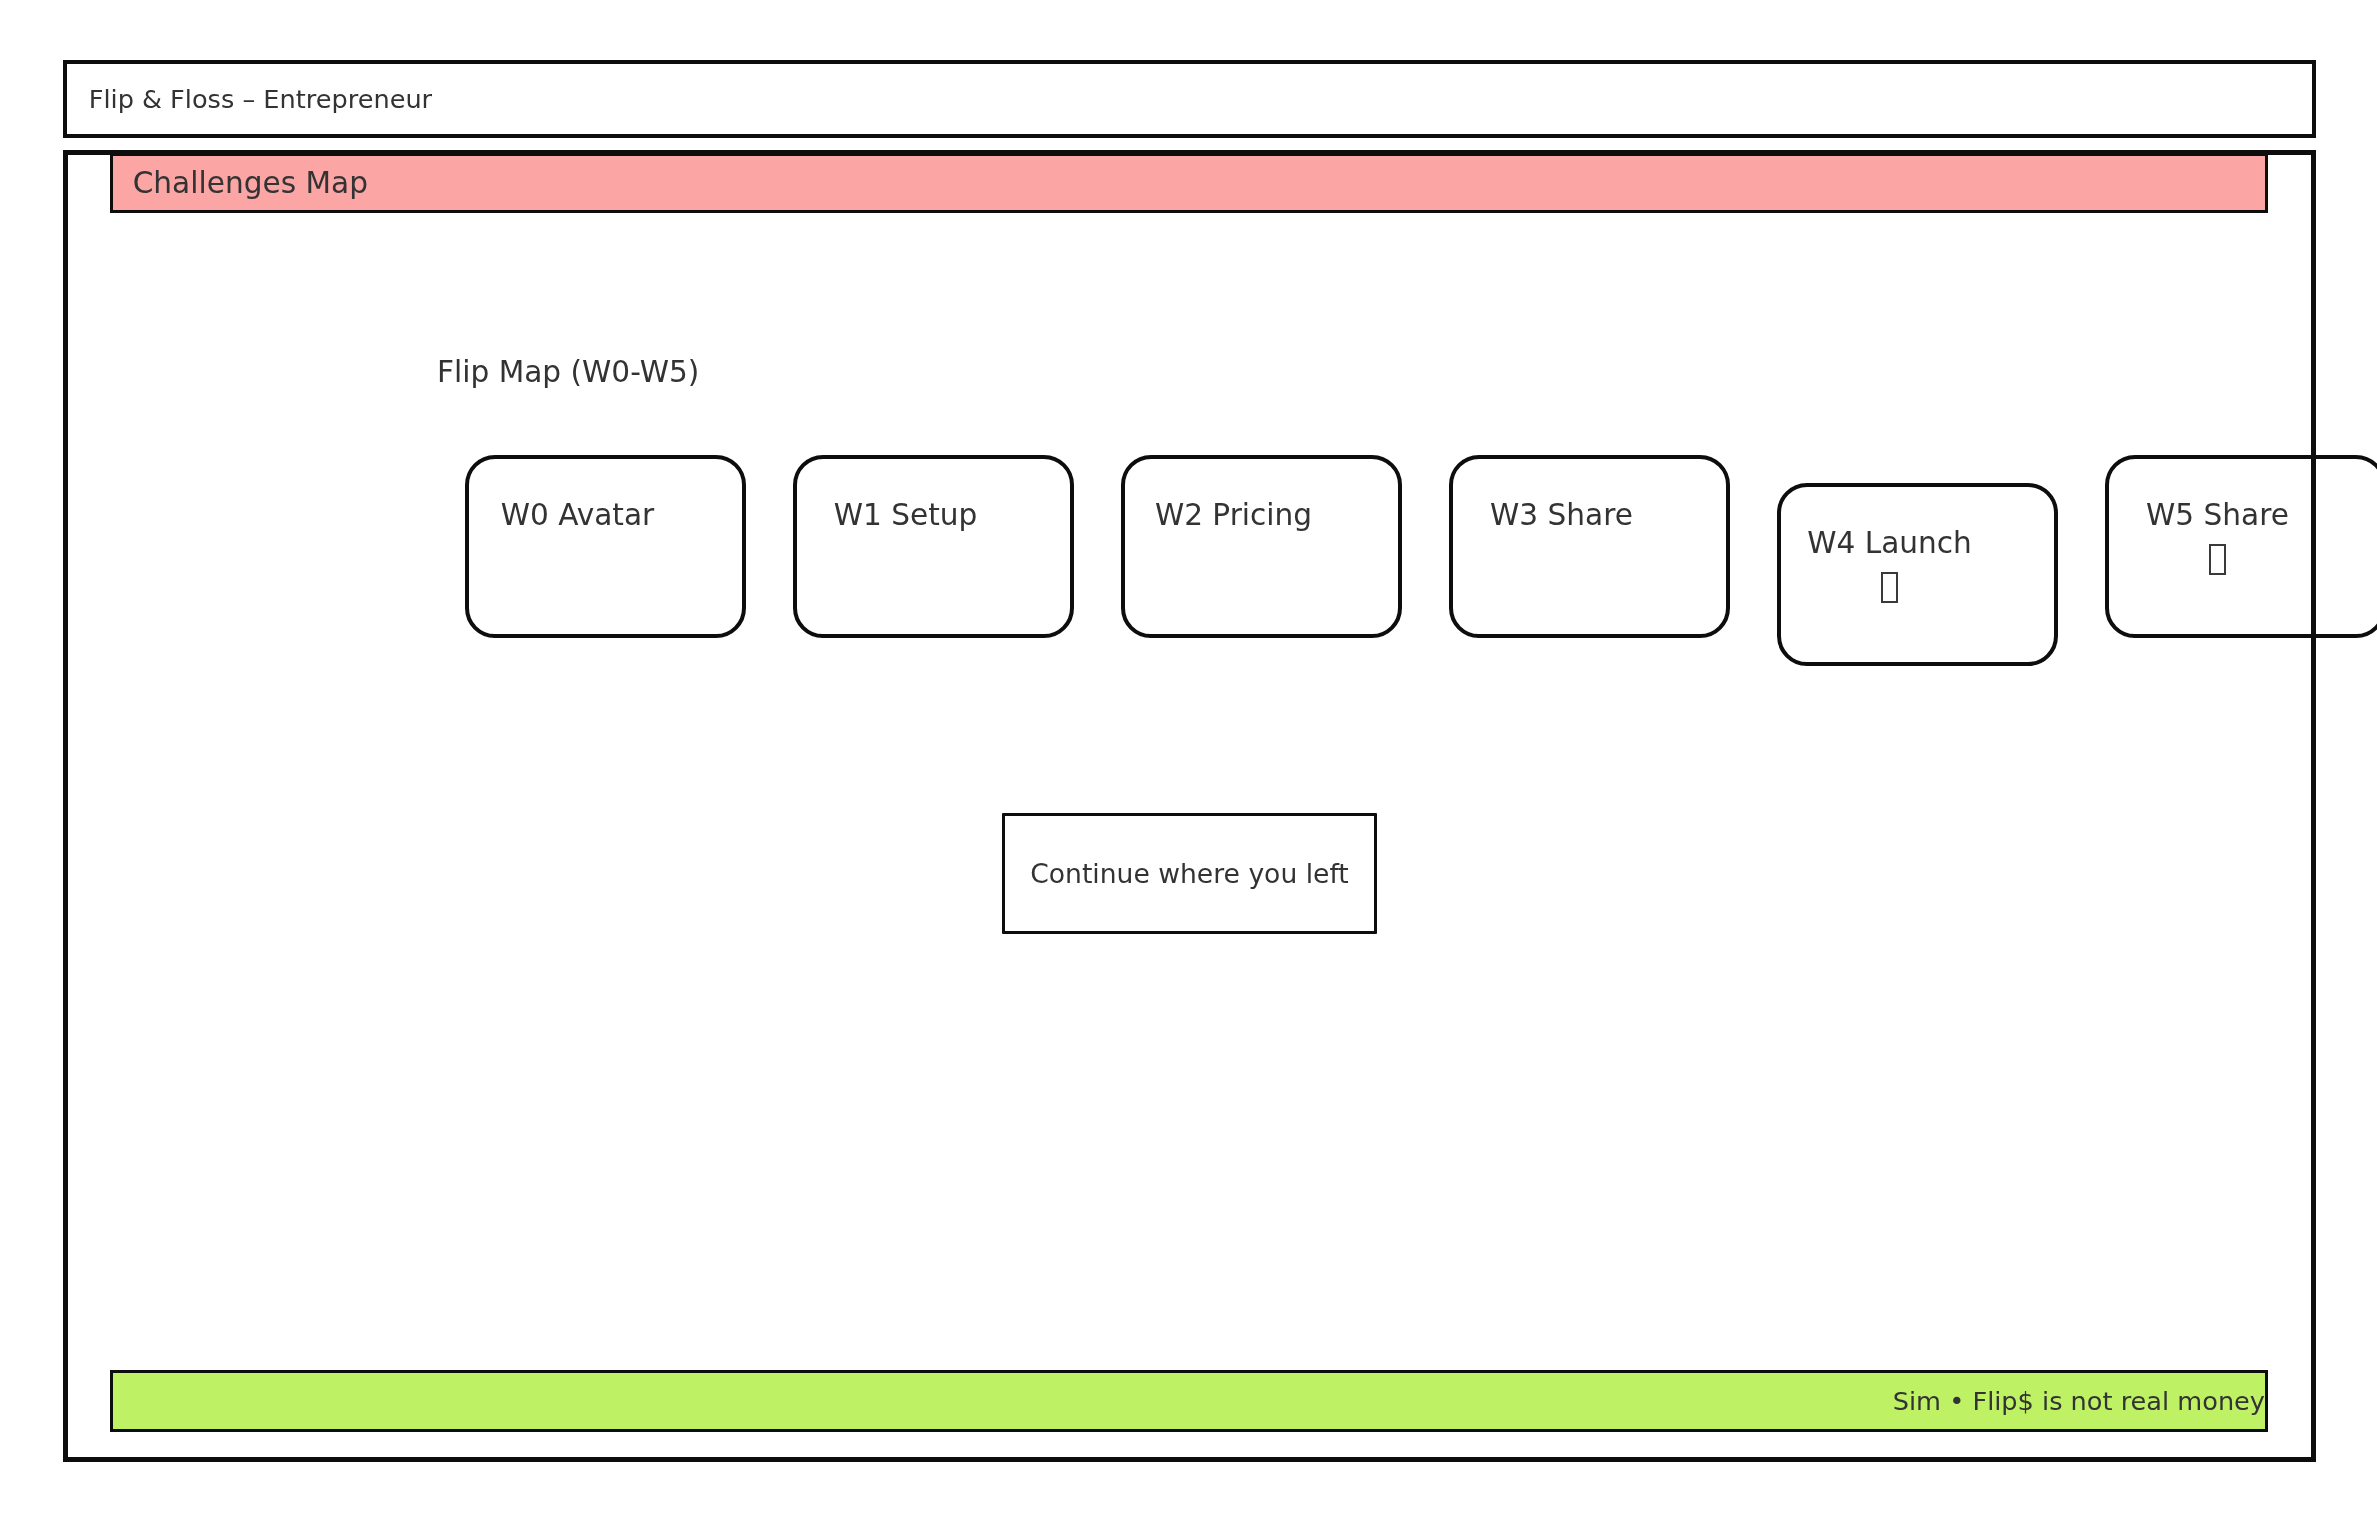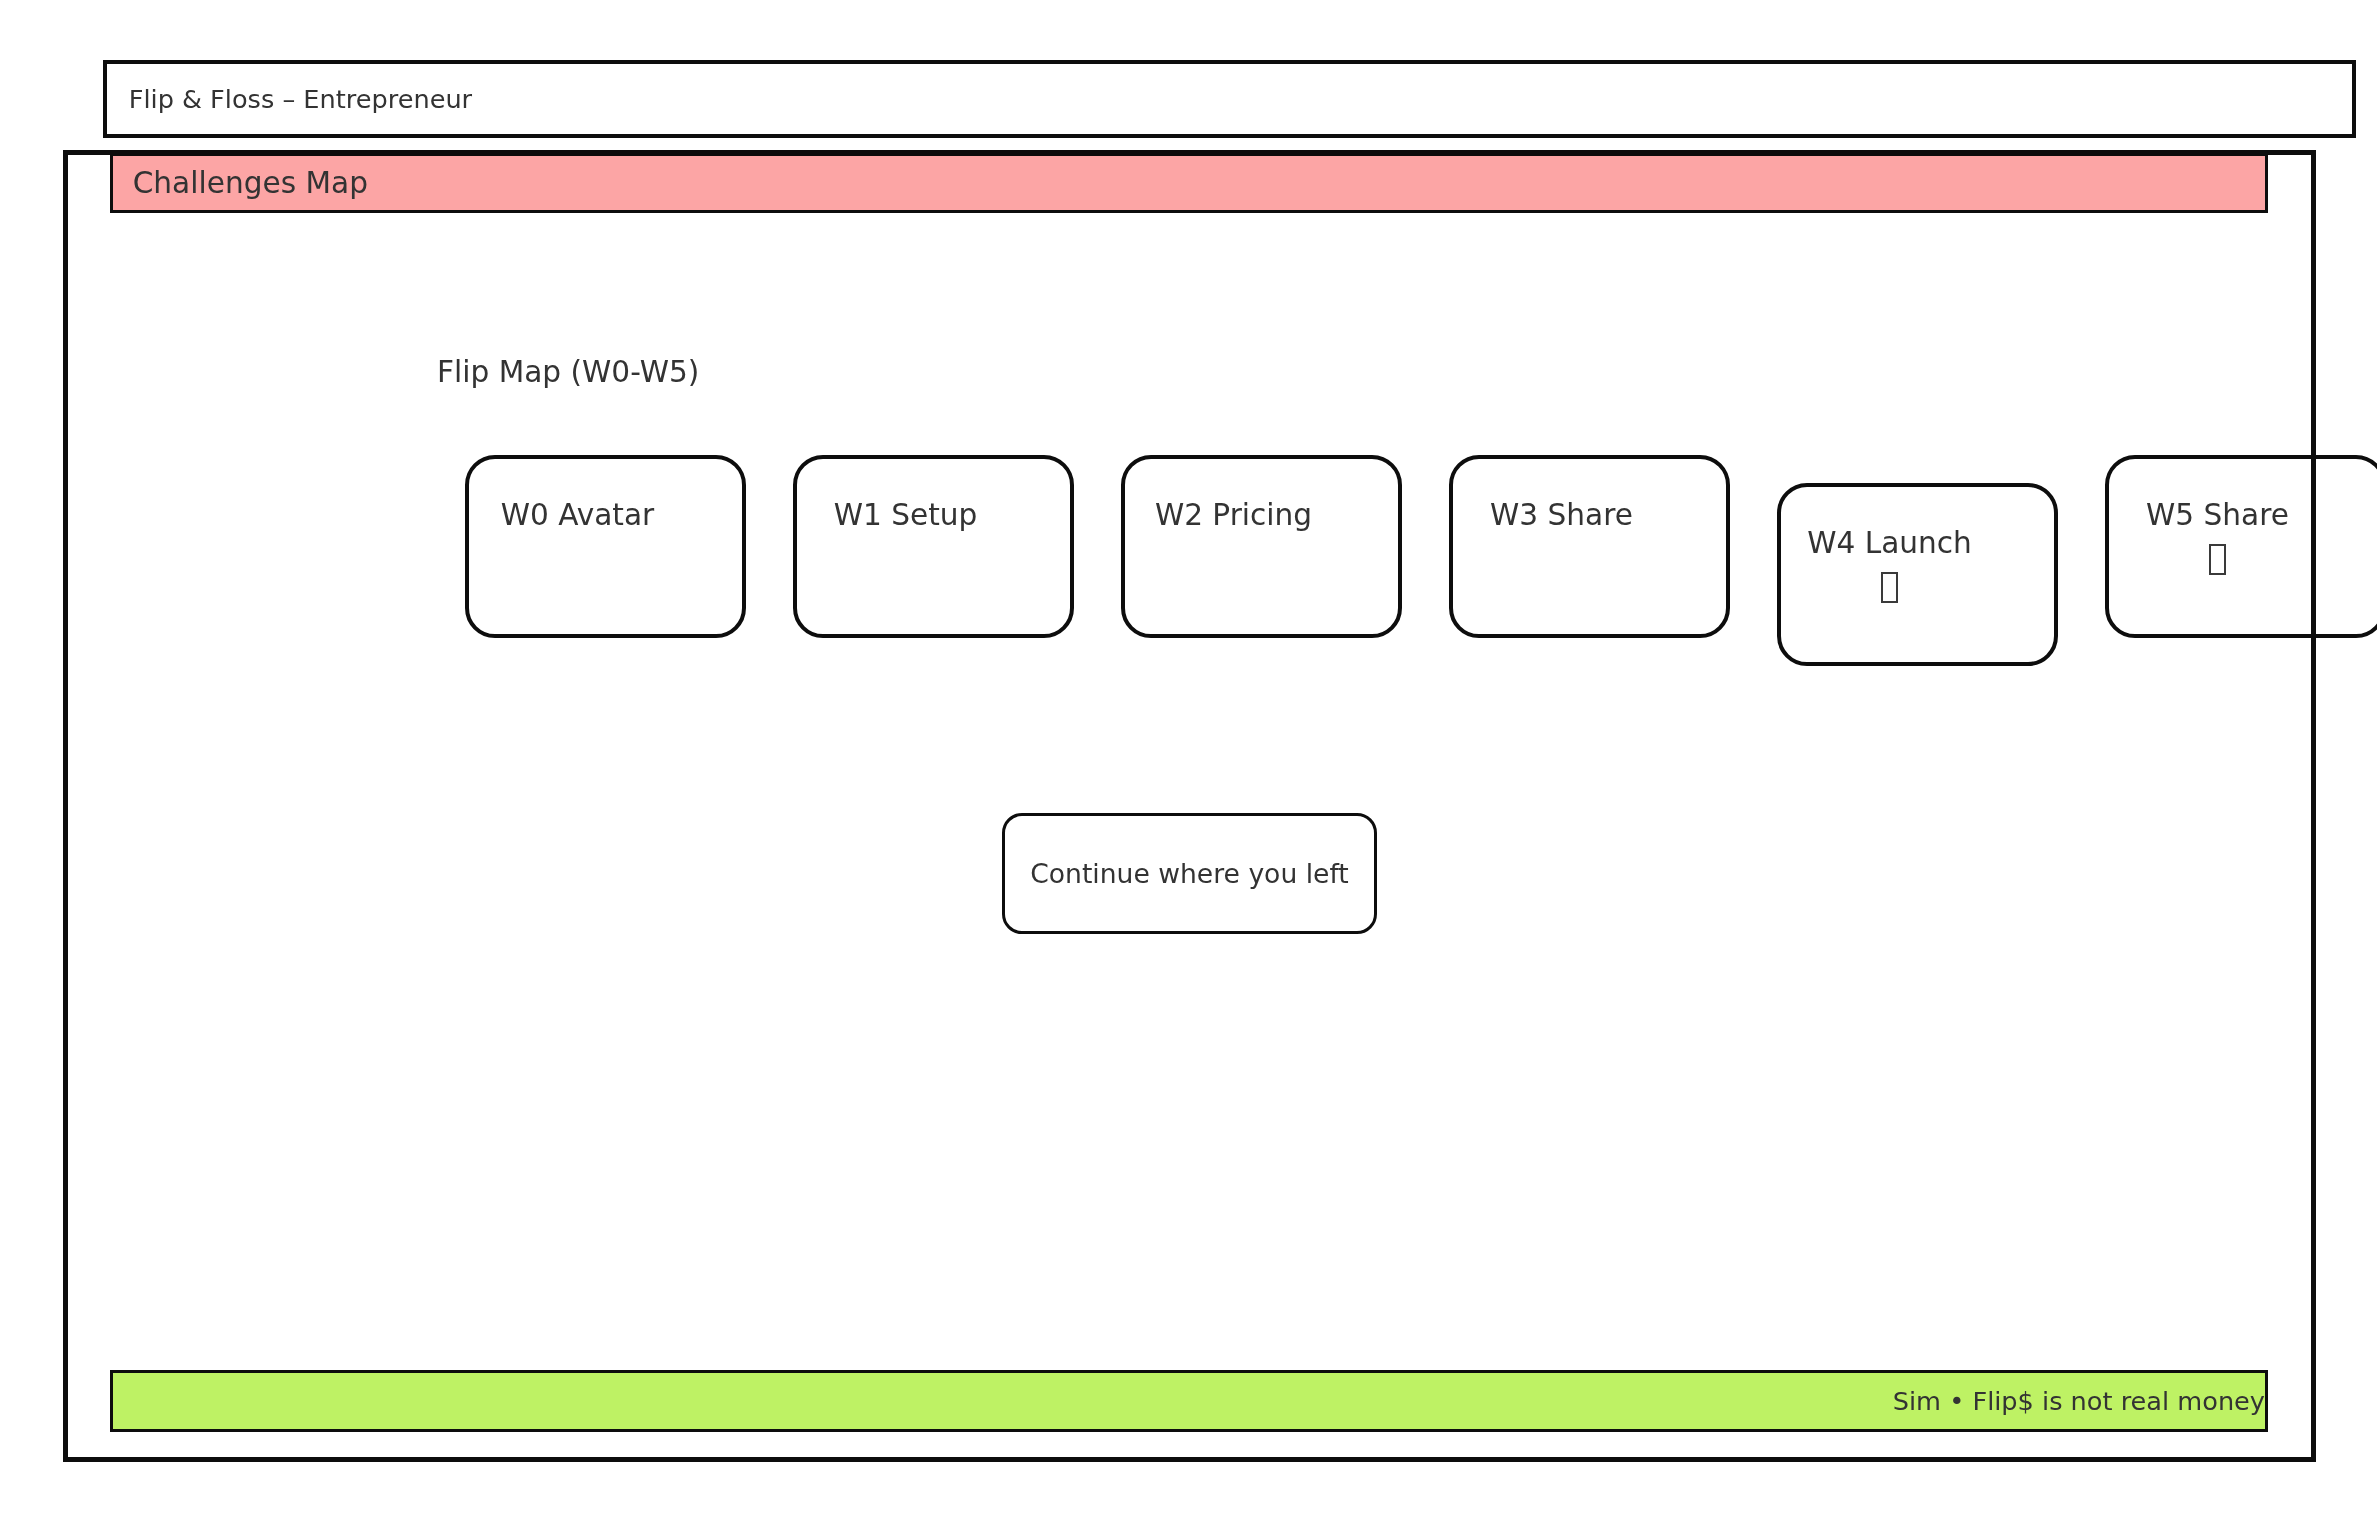--- a/index.html
+++ b/index.html
@@ -18,21 +18,20 @@
   .top-bar {
     position: absolute;
     left: 63px; top: 60px;
     width: 2253px; height: 78px;
     border: 4.9px solid #0d0d0d;
     background: #ffffff;
     display: flex;
     align-items: center;
     padding-left: 21.7px;
     font-size: 25.6px;
-    margin-left: 40px;
   }
 
   
   .main-window {
     position: absolute;
     left: 63px; top: 150px;
     width: 2253px; height: 1312px;
     border: 5.9px solid #0d0d0d;
     background: transparent;
   }
@@ -86,21 +85,21 @@
     border: 2px solid #3a3a3a;
     background: transparent;
   }
 
   
   .continue-btn {
     position: absolute;
     left: 1002px; top: 813px;
     width: 375px; height: 121px;
     border: 3.9px solid #0d0d0d;
-    border-radius: 20px;
+    border-radius: 1px;
     background: #ffffff;
     display: flex;
     align-items: center;
     justify-content: center;
     font-size: 26.6px;
     color: #333333;
     font-family: "DejaVu Sans", "Liberation Sans", sans-serif;
     cursor: pointer;
   }
 

